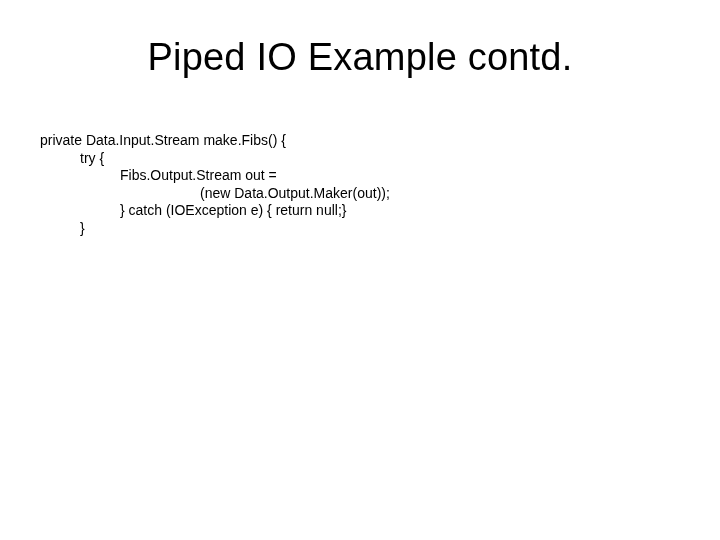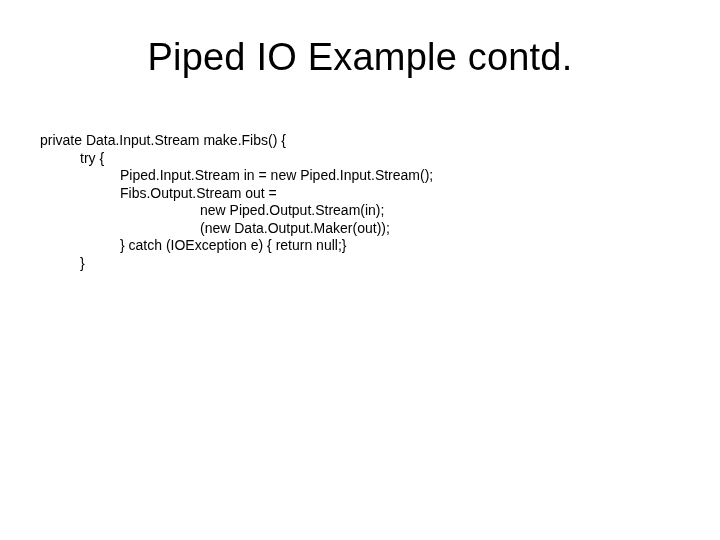--- a/index.html
+++ b/index.html
@@ -42,20 +42,18 @@
 </style>
 </head>
 <body>
 
 <div class="slide">
   <div class="title">Piped IO Example contd.</div>
 
   <div class="body">
     <div class="">private Data.Input.Stream make.Fibs() {</div>
     <div class="i1">try {</div>
-    <div class="i2">Piped.Input.Stream in = new Piped.Input.Stream();</div>
     <div class="i2">Fibs.Output.Stream out =</div>
-    <div class="i3">new Piped.Output.Stream(in);</div>
     <div class="i3">(new Data.Output.Maker(out));</div>
     <div class="i2">} catch (IOException e) { return null;}</div>
     <div class="i1">}</div>
   </div>
 </div>
 
 </body></html>

